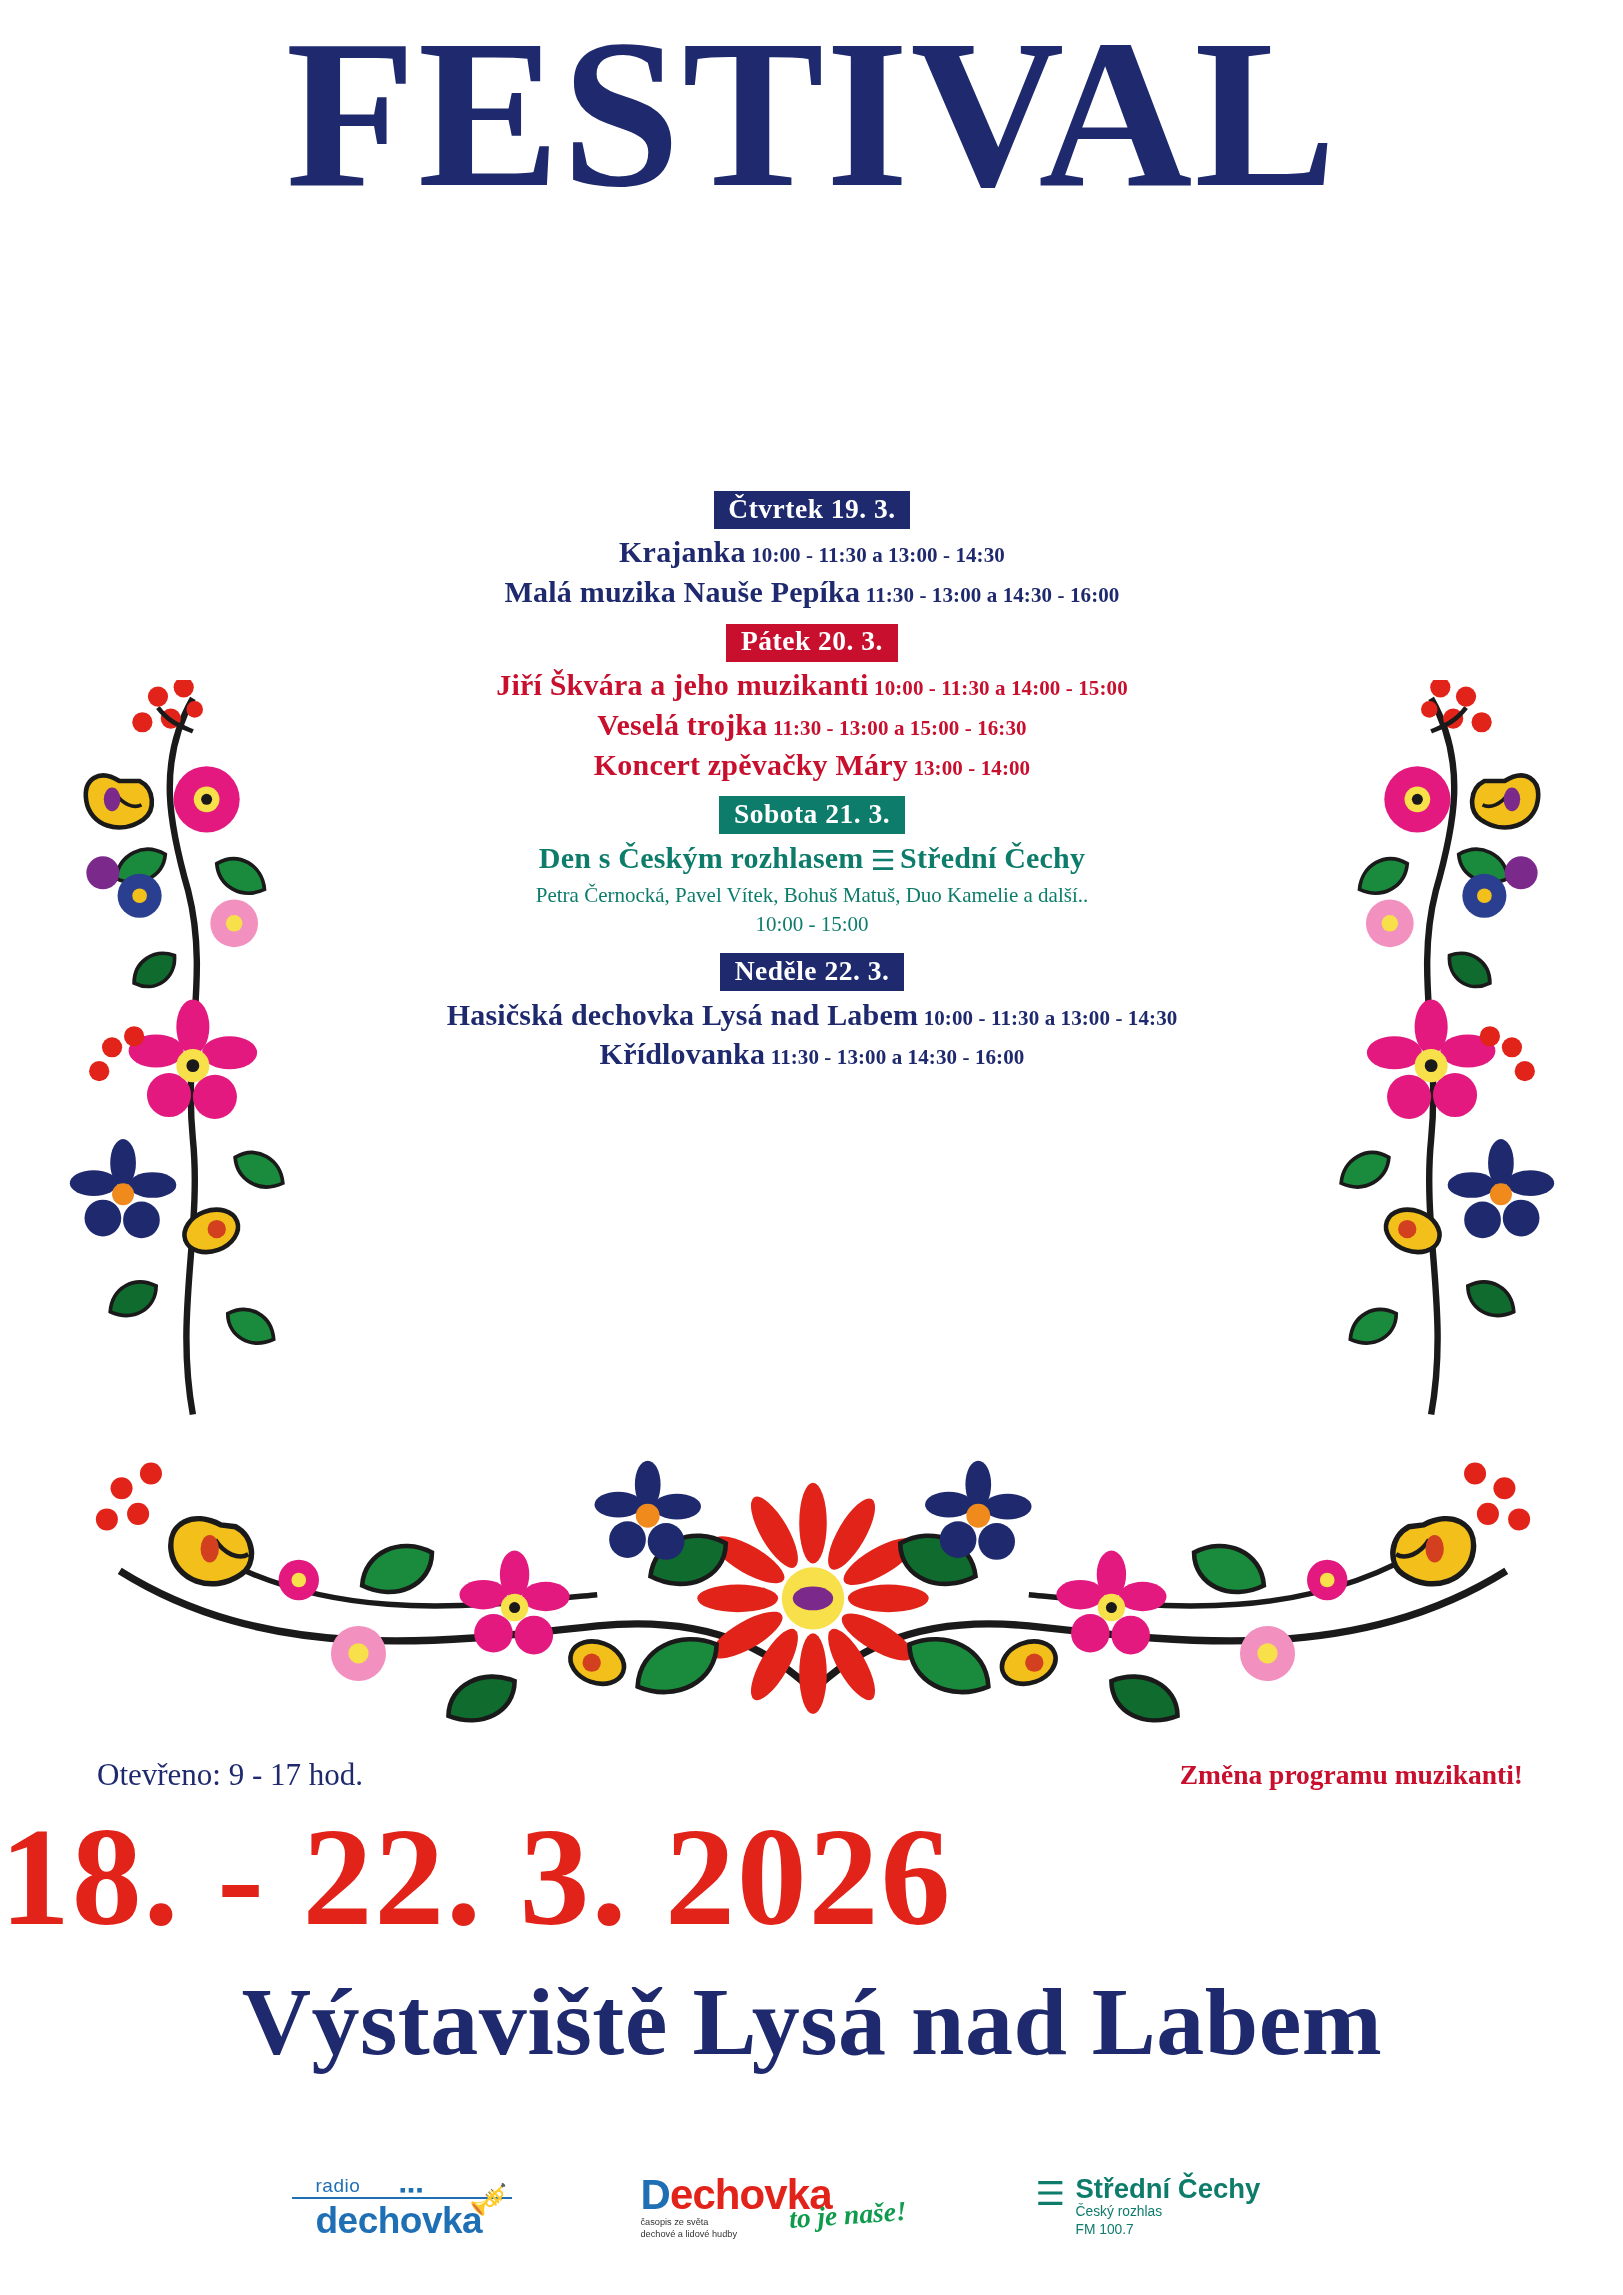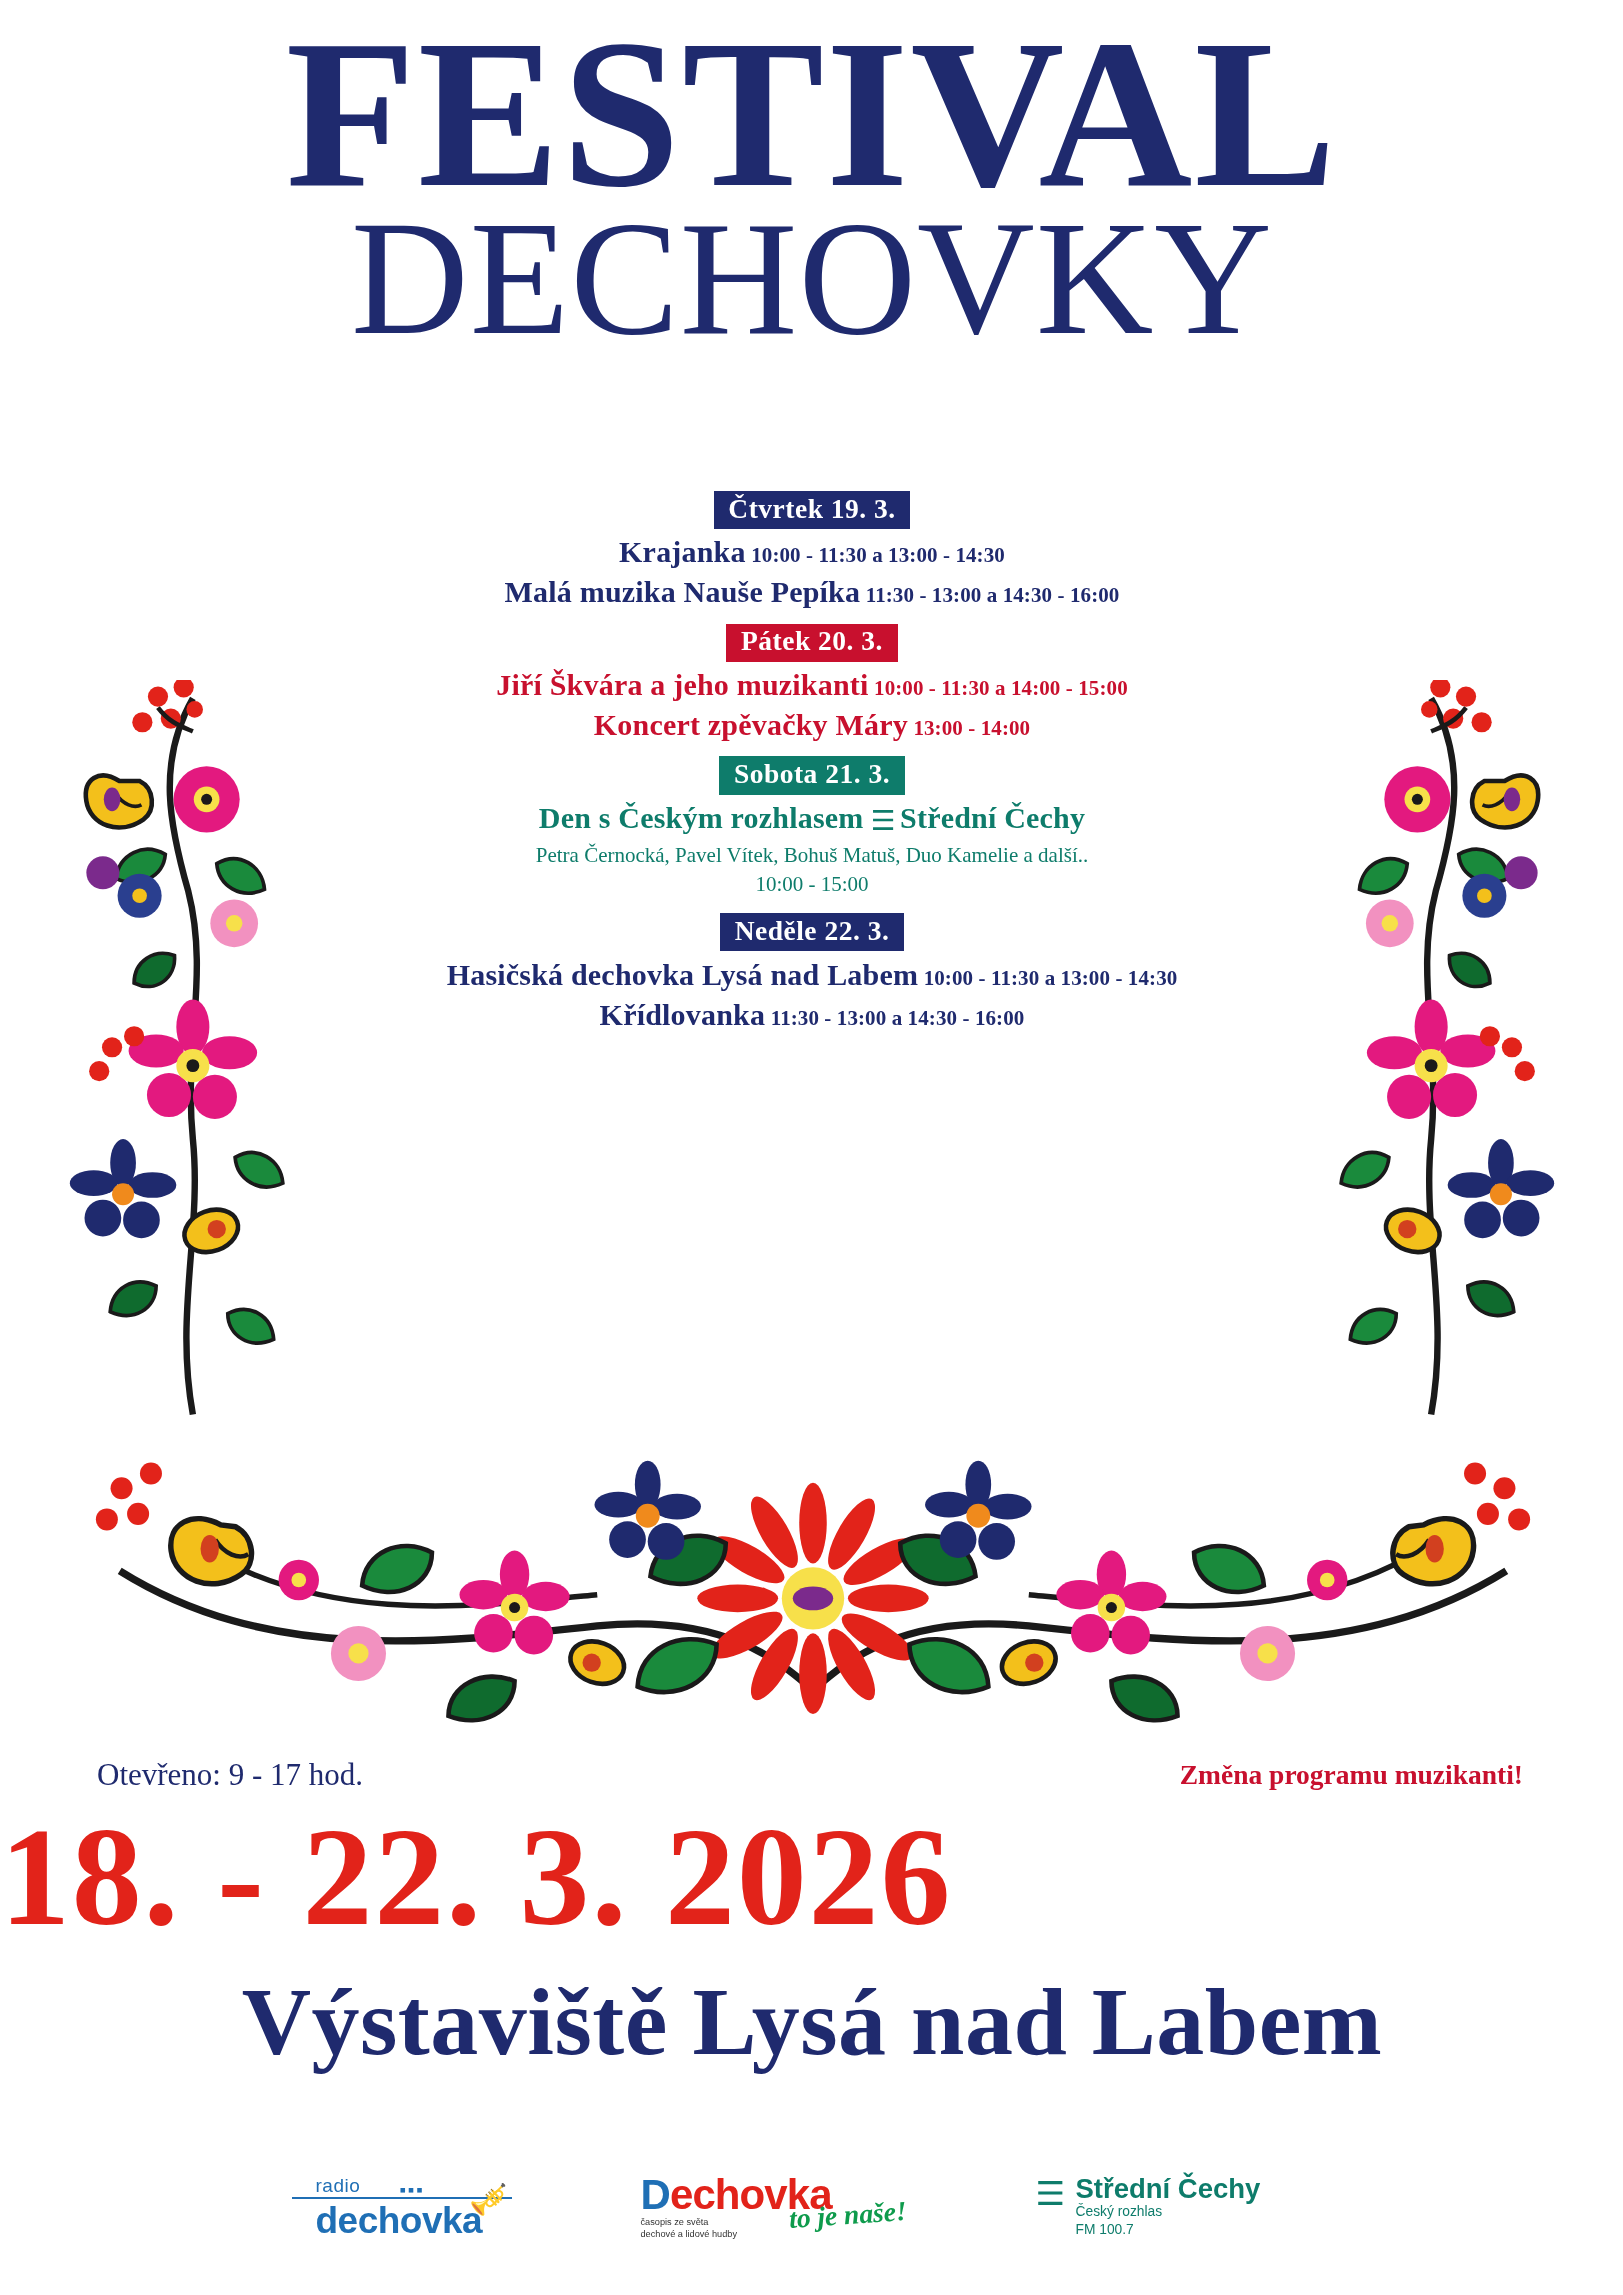--- a/index.html
+++ b/index.html
@@ -255,21 +255,20 @@
   }
   #floral-left  { left: 55px;  top: 680px; }
   #floral-right { right: 55px; top: 680px; }
   #floral-bottom{ left: 83px;  top: 1433px; }
 </style>
 </head>
 <body>
 
 <div class="title-block">
   <div class="title-line1">FESTIVAL</div>
-  <div class="title-line2">DECHOVKY</div>
 </div>
 
 <svg class="floral" id="floral-left" width="239" height="808" viewBox="0 0 260 880">
   <g>
     <path d="M150 20 C110 90 125 160 145 230 C168 320 140 400 150 500 C160 600 130 690 150 800" stroke="#1a1a1a" stroke-width="7" fill="none"></path>
 
     <circle cx="112" cy="18" r="11" fill="#e2231a"></circle>
       <circle cx="140" cy="8" r="11" fill="#e2231a"></circle>
     <circle cx="95" cy="46" r="11" fill="#e2231a"></circle>
       <circle cx="126" cy="42" r="11" fill="#e2231a"></circle>
@@ -512,20 +511,23 @@
       <span class="act-name c-blue">Malá muzika Nauše Pepíka</span><span class="act-time c-blue">11:30 - 13:00 a 14:30 - 16:00</span>
     </div>
   </div>
 
   <div class="day-group">
     <div class="day-header red">Pátek 20. 3.</div>
     <div class="act-line">
       <span class="act-name c-red">Jiří Škvára a jeho muzikanti</span><span class="act-time c-red">10:00 - 11:30 a 14:00 - 15:00</span>
     </div>
     <div class="act-line">
+      <span class="act-name c-red">Veselá trojka</span><span class="act-time c-red">11:30 - 13:00 a 15:00 - 16:30</span>
+    </div>
+    <div class="act-line">
       <span class="act-name c-red">Koncert zpěvačky Máry</span><span class="act-time c-red">13:00 - 14:00</span>
     </div>
   </div>
 
   <div class="day-group">
     <div class="day-header teal">Sobota 21. 3.</div>
     <div class="act-line">
       <span class="act-name c-teal">Den s Českým rozhlasem</span><span class="radio-inline-logo">☰</span><span class="act-name c-teal">Střední Čechy</span>
     </div>
     <div class="performers">

